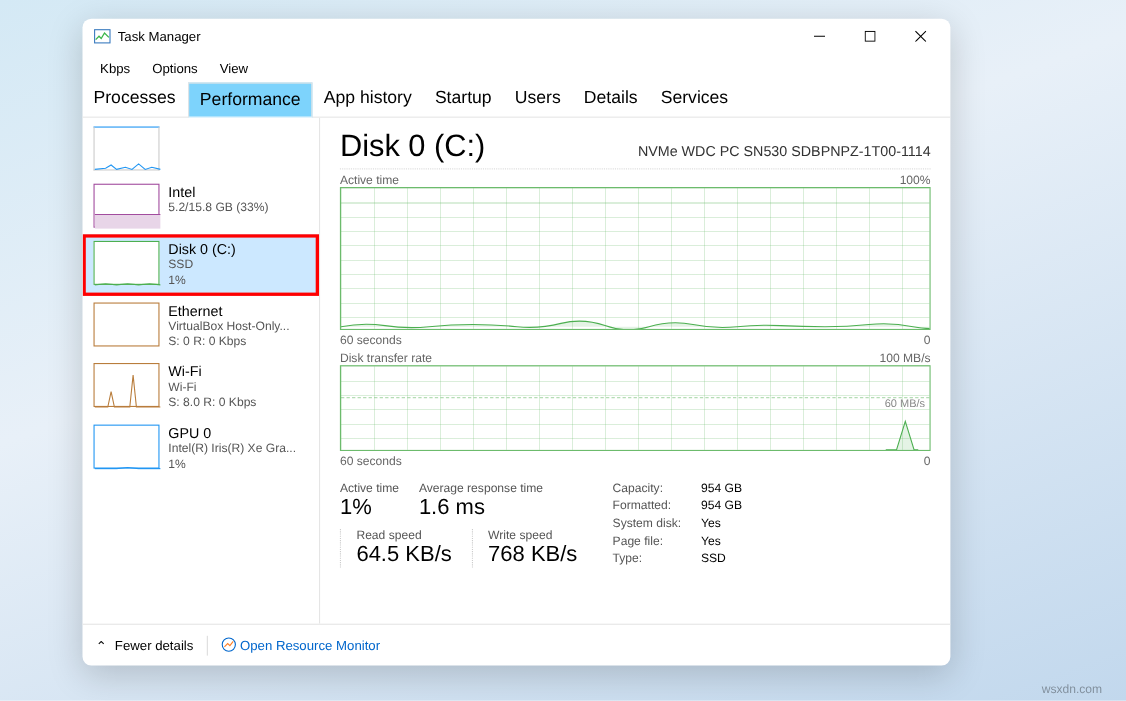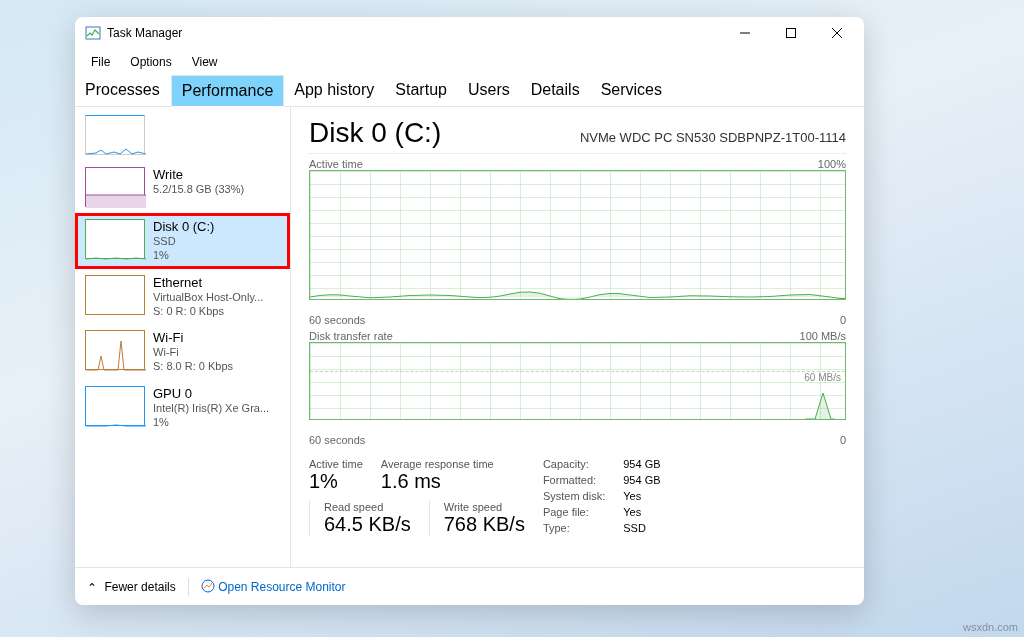--- a/index.html
+++ b/index.html
@@ -152,50 +152,51 @@
   .chart .line60 {
     position: absolute; left: 0; right: 0; top: 28px;
     border-top: 1px dashed rgba(108,187,108,0.5);
     font-size: 10px; color: #888; text-align: right; padding-right: 4px;
   }
   .chart .spike {
     position: absolute; right: 10px; bottom: 0; width: 30px; height: 28px;
   }
   .chart-bottom {
     display: flex; justify-content: space-between;
-    font-size: 11px; color: #666; margin-top: 14px;
+    font-size: 11px; color: #666; margin-top: 4px;
   }
   .stats {
     display: flex; gap: 0; margin-top: 12px;
   }
   .stat-col { padding: 0 18px 0 0; }
   .stat-col.div-left { border-left: 1px dotted #ccc; padding-left: 14px; }
   .stat-col .label { font-size: 11px; color: #555; }
   .stat-col .value { font-size: 20px; font-weight: 400; }
   .info-grid {
     display: grid;
     grid-template-columns: auto auto;
     column-gap: 18px; row-gap: 2px;
     font-size: 11px; color: #555;
+    margin-left: 14px;
   }
   .info-grid .v { color: #000; }
   .footer {
     border-top: 1px solid #e5e5e5;
     height: 38px;
     display: flex;
     align-items: center;
     padding: 0 12px;
     gap: 12px;
     font-size: 12px;
   }
   .footer .sep { width: 1px; height: 18px; background: #ddd; }
   .footer a { color: #0066cc; text-decoration: none; }
   .chev { display:inline-block; transform: rotate(180deg); margin-right:4px;}
   .watermark {
-    position: absolute; right: 6px; bottom: 4px;
+    position: absolute; right: 22px; bottom: 4px;
     font-size: 11px; color: rgba(0,0,0,0.35); text-align: center;
   }
   
 </style>
 </head>
 <body>
 
 <div class="window">
 
   <div class="title-bar">
@@ -217,21 +218,21 @@
     </div>
     <div class="win-btn">
       <svg width="10" height="10">
           <line x1="0" y1="0" x2="10" y2="10" stroke="#000"></line>
           <line x1="10" y1="0" x2="0" y2="10" stroke="#000"></line>
         </svg>
     </div>
   </div>
 
   <div class="menu-bar">
-    <div class="menu-item">File</div>
+    <div class="menu-item">Kbps</div>
     <div class="menu-item">Options</div>
     <div class="menu-item">View</div>
   </div>
 
   <div class="tab-bar">
     <div class="tab">Processes</div>
     <div class="tab active">Performance</div>
     <div class="tab">App history</div>
     <div class="tab">Startup</div>
     <div class="tab">Users</div>
@@ -252,21 +253,21 @@
       </div>
 
       <div class="side-item">
         <div class="thumb memory">
           <svg viewBox="0 0 60 40" width="60" height="40">
               <rect x="0" y="27" width="60" height="13" fill="#e8d5e8"></rect>
               <line x1="0" y1="27" x2="60" y2="27" stroke="#a24c9e"></line>
             </svg>
         </div>
         <div class="side-text">
-          <h4>Write</h4>
+          <h4>Intel</h4>
           <div class="sub">5.2/15.8 GB (33%)</div>
         </div>
       </div>
 
       <div class="side-item selected highlighted">
         <div class="thumb disk">
           <svg viewBox="0 0 60 40" width="60" height="40">
               <polyline points="0,39 10,38 20,39 30,38 40,39 50,38 60,39" fill="none" stroke="#4caf50"></polyline>
             </svg>
         </div>

